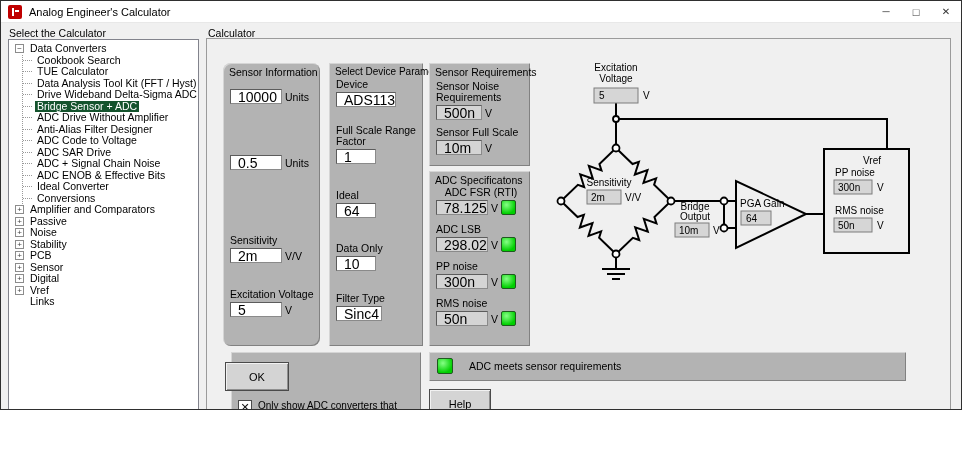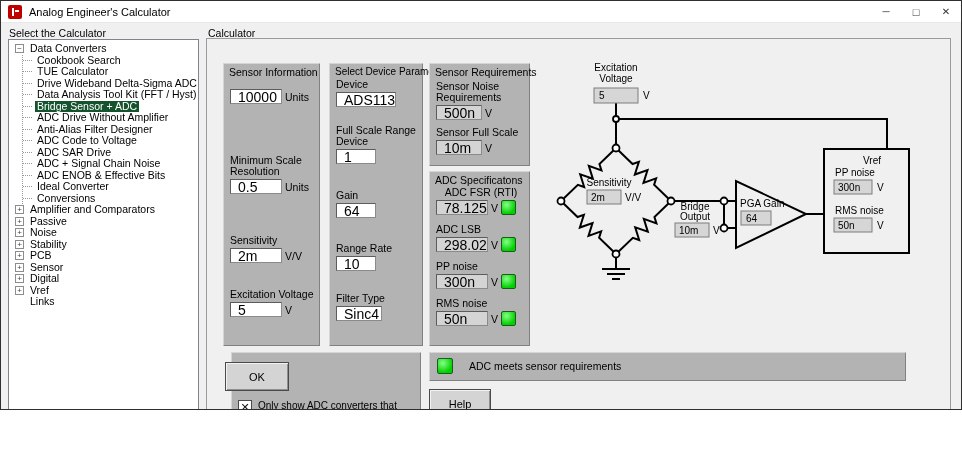--- a/index.html
+++ b/index.html
@@ -88,25 +88,25 @@
       <div class="trow">
           <span class="stub"></span>
           <span class="tlabel">Cookbook Search</span>
         </div>
       <div class="trow">
           <span class="stub"></span>
           <span class="tlabel">TUE Calculator</span>
         </div>
       <div class="trow">
           <span class="stub"></span>
+          <span class="tlabel">Data Analysis Tool Kit (FFT / Hyst)</span>
+        </div>
+      <div class="trow">
+          <span class="stub"></span>
           <span class="tlabel">Drive Wideband Delta-Sigma ADC</span>
-        </div>
-      <div class="trow">
-          <span class="stub"></span>
-          <span class="tlabel">Data Analysis Tool Kit (FFT / Hyst)</span>
         </div>
       <div class="trow">
           <span class="stub"></span>
           <span class="tlabel sel">Bridge Sensor + ADC</span>
         </div>
       <div class="trow">
           <span class="stub"></span>
           <span class="tlabel">ADC Drive Without Amplifier</span>
         </div>
       <div class="trow">
@@ -171,30 +171,29 @@
         <span class="tlabel">Vref</span>
       </div>
     <div class="trow links">
         <span class="tlabel">Links</span>
       </div>
   </div>
 
   <div class="calc-label">Calculator</div>
   <div class="calc-box"></div>
 
-  <div class="panel" style="left:222px; top:62px; width:97px; height:283px;">
+  <div class="panel" style="left:222px; top:62px; width:97px; height:283px;border-radius:8px;">
     <div class="ptitle">Sensor Information</div>
     <div class="fgroup" style="left:7px; top:26px;">
       <div class="frow">
           <div class="ibox" style="width:52px;">10000</div>
           <span class="unit">Units</span>
         </div>
     </div>
     <div class="fgroup" style="left:7px; top:92px;">
-      <div class="flabel" style="width:84px;">Minimum Scale Resolution</div>
       <div class="frow">
           <div class="ibox" style="width:52px;">0.5</div>
           <span class="unit">Units</span>
         </div>
     </div>
     <div class="fgroup" style="left:7px; top:172px;">
       <div class="flabel" style="width:84px;">Sensitivity</div>
       <div class="frow">
           <div class="ibox" style="width:52px;">2m</div>
           <span class="unit">V/V</span>
@@ -211,33 +210,33 @@
 
   <div class="panel" style="left:328px; top:62px; width:94px; height:283px;">
     <div class="ptitle small">Select Device Parameters</div>
     <div class="fgroup" style="left:7px; top:16px;">
       <div class="flabel" style="width:82px;">Device</div>
       <div class="frow">
           <div class="ibox" style="width:60px;">ADS1131</div>
         </div>
     </div>
     <div class="fgroup" style="left:7px; top:62px;">
-      <div class="flabel" style="width:82px;">Full Scale Range Device</div>
+      <div class="flabel" style="width:82px;">Full Scale Range Factor</div>
       <div class="frow">
           <div class="ibox" style="width:40px;">1</div>
         </div>
     </div>
     <div class="fgroup" style="left:7px; top:127px;">
-      <div class="flabel" style="width:82px;">Gain</div>
+      <div class="flabel" style="width:82px;">Ideal</div>
       <div class="frow">
           <div class="ibox" style="width:40px;">64</div>
         </div>
     </div>
     <div class="fgroup" style="left:7px; top:180px;">
-      <div class="flabel" style="width:82px;">Range Rate</div>
+      <div class="flabel" style="width:82px;">Data Only</div>
       <div class="frow">
           <div class="ibox" style="width:40px;">10</div>
         </div>
     </div>
     <div class="fgroup" style="left:7px; top:230px;">
       <div class="flabel" style="width:82px;">Filter Type</div>
       <div class="frow">
           <div class="ibox" style="width:46px;">Sinc4</div>
         </div>
     </div>

